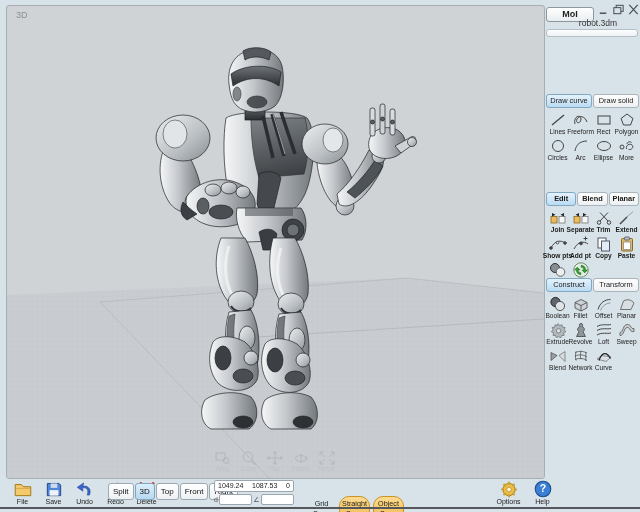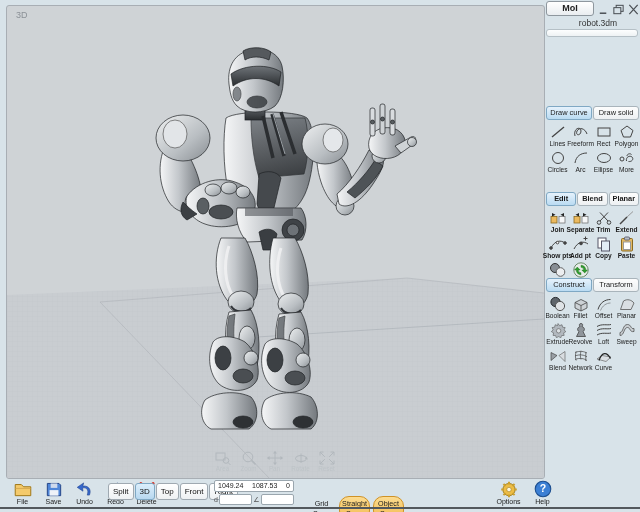--- a/index.html
+++ b/index.html
@@ -15,21 +15,21 @@
   }
   #vp-label{position:absolute;left:9px;top:4px;font-size:9px;color:#8b9197;z-index:3;}
   #scene{position:absolute;left:0;top:0;z-index:1;}
   #vp-nav{position:absolute;left:205px;top:444px;display:flex;gap:5px;z-index:4;}
   .nav{width:21px;text-align:center;}
   .nav svg{display:block;margin:0 auto;}
   .nlbl{font-size:6.3px;color:#bdc3c7;line-height:1;margin-top:0px;}
   
   #panel{position:absolute;left:545px;top:0;width:95px;height:512px;}
   #app-btn{
-    position:absolute;left:1px;top:1px;width:46px;height:13px;
+    position:absolute;left:1px;top:7px;width:46px;height:13px;
     background:linear-gradient(#ffffff,#e9edf0);border:1px solid #8e979e;border-radius:3px;
     font-size:9px;font-weight:bold;text-align:center;line-height:13px;color:#222;
   }
   #win-controls{position:absolute;left:52px;top:2px;display:flex;gap:1px;}
   .wbtn{width:14px;height:14px;}
   #filename{position:absolute;left:0;top:18px;width:106px;text-align:center;font-size:8.5px;color:#333;}
   #command-bar{
     position:absolute;left:1px;top:29px;width:90px;height:6px;
     background:linear-gradient(#fdfefe,#eef2f4);border:1px solid #b5c0c6;border-radius:3px;
   }
@@ -265,21 +265,21 @@
             <rect x="4.5" y="2" width="7.5" height="6.5" stroke="#4a4f54" stroke-width="1.1"></rect>
             <rect x="2" y="4.5" width="7.5" height="6.5" fill="#d8e3e9" stroke="#4a4f54" stroke-width="1.1"></rect>
           </svg></span></div>
       <div class="wbtn"><span><svg width="13" height="13" viewBox="0 0 14 13" fill="none">
             <path d="M2.5,1.5 L11.5,11.5 M11.5,1.5 L2.5,11.5" stroke="#4a4f54" stroke-width="1.3"></path>
           </svg></span></div>
     </div>
   <div id="filename">robot.3dm</div>
   <div id="command-bar"></div>
   <div id="palette">
-      <div class="pal-section" style="top: 106px;">
+      <div class="pal-section" style="top: 94px;">
         <div class="tab-row">
           <div class="pal-tab active">Draw curve</div>
           <div class="pal-tab">Draw solid</div>
         </div>
         <div class="tool-row">
           <div class="tool">
             <div class="tool-icon">
               <svg width="18" height="16" viewBox="0 0 18 16" fill="none" stroke="#444" stroke-width="1">
                 <line x1="3" y1="13" x2="15" y2="3" stroke-width="1.3"></line>
               </svg>

